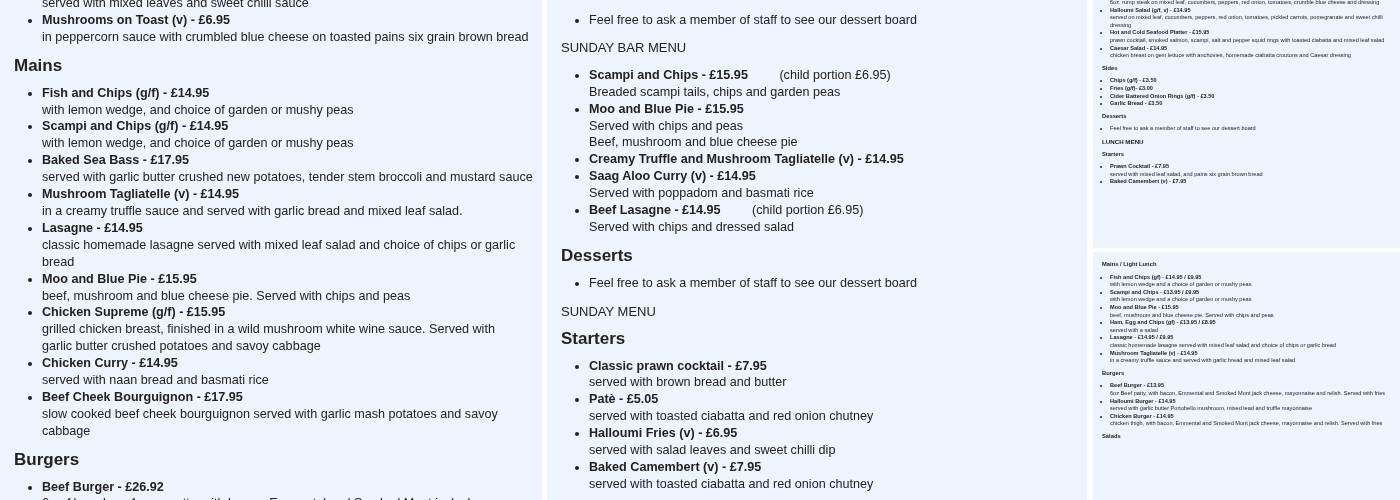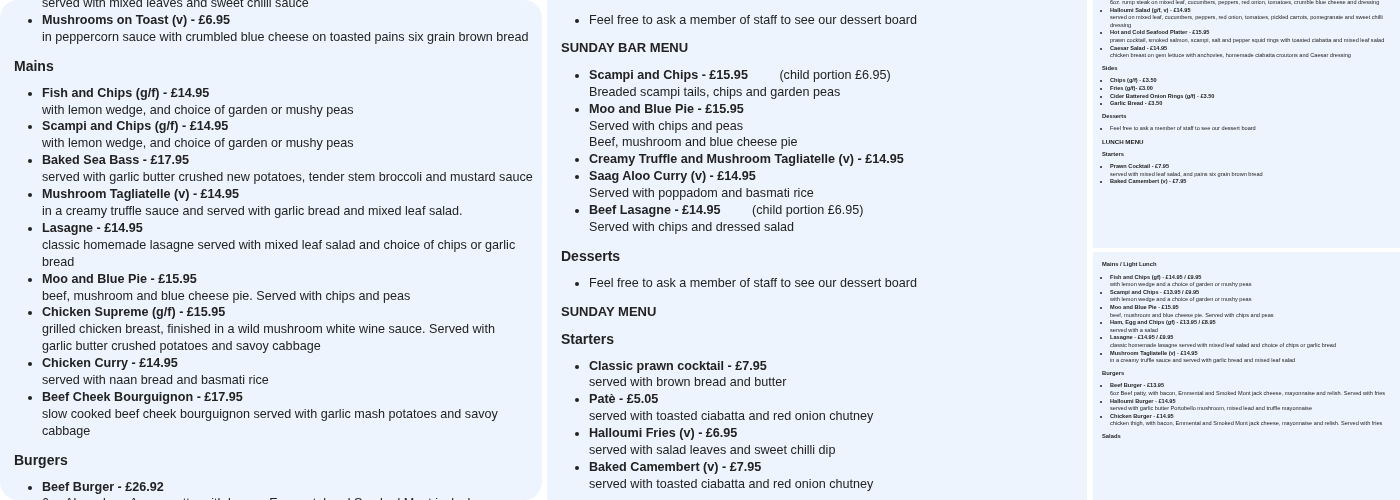--- a/index.html
+++ b/index.html
@@ -1,29 +1,29 @@
 <!DOCTYPE html>
 <html><head>
 <meta charset="utf-8">
 <style>
   html, body { margin:0; padding:0; }
   body { width:1400px; height:500px; overflow:hidden; background:#ffffff; position:relative;
          font-family:"Liberation Sans", sans-serif; color:#222; }
   .panel { position:absolute; background:#eef4fd; overflow:hidden; }
-  #p1 { left:0; top:0; width:542px; height:500px;border-radius:18px; }
+  #p1 { left:0; top:0; width:542px; height:500px; }
   #p2 { left:547px; top:0; width:540px; height:500px; }
   #p3a { left:1093px; top:0; width:307px; height:248px; }
   #p3b { left:1093px; top:252px; width:307px; height:248px; }
   .inner { position:absolute; left:0; right:0; }
   .big { font-size:12.6px; line-height:16.9px; }
-  .big h4 { font-size:14px; font-weight:bold; margin:0; padding:0; }
+  .big h4 { font-size:17px; font-weight:bold; margin:0; padding:0; }
   .big ul { margin:0; padding:0 0 0 42px; list-style:disc; }
   .big li { margin:0; padding:0; }
   .big .sec { margin:10px 0 10px 14px; }
-  .big .lstitle { margin:10px 0 10px 14px; font-size:13px; font-weight:bold; }
+  .big .lstitle { margin:10px 0 10px 14px; font-size:13px; font-weight:normal; }
   .name { font-weight:bold; }
   .desc { display:block; }
   .small { font-size:5.6px; line-height:7.6px; }
   .small ul { margin:0; padding:0 0 0 17px; }
   .small li { margin:0; }
   .small .sec { margin:5px 0 5px 9px; font-weight:bold; font-size:5.8px; }
   .small .lstitle { margin:5px 0 5px 9px; font-weight:bold; font-size:6.2px; }
   .extra { font-weight:normal;padding-left:28px; }
 </style>
 </head>

